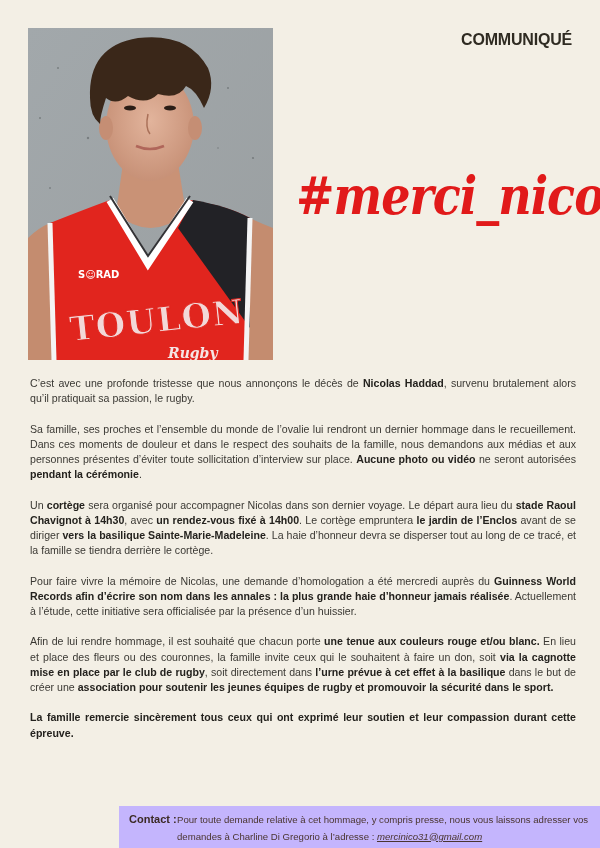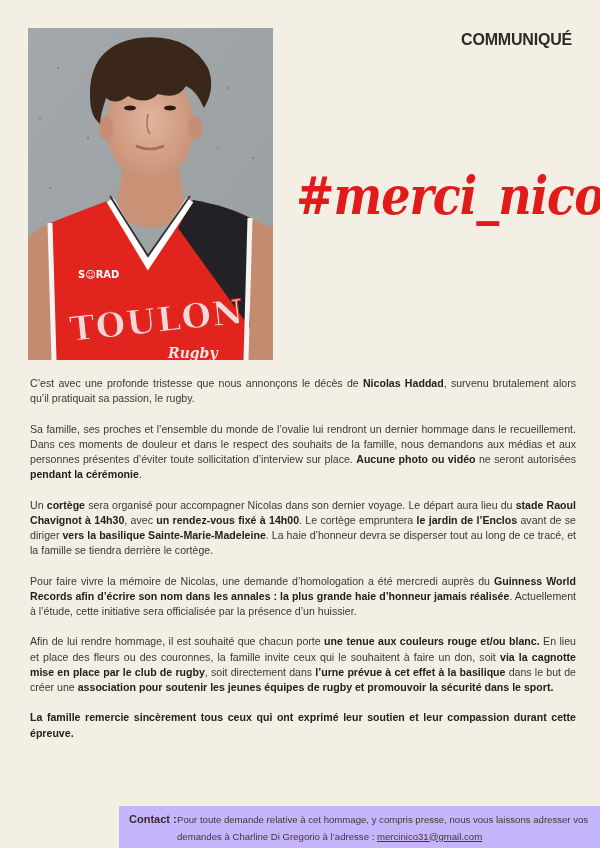--- a/index.html
+++ b/index.html
@@ -88,20 +88,21 @@
       line-height: 15px;
     }
     .contact-text {
       font-size: 9.6px;
       line-height: 16.5px;
       color: #4a3530;
     }
     .contact-email {
       text-decoration: underline;
       color: #4a3530;
+      font-style: italic;
     }
   </style>
 </head>
 <body>
 
 <div class="photo">
   <svg width="245" height="332" viewBox="0 0 245 332" xmlns="http://www.w3.org/2000/svg">
     <defs>
       <linearGradient id="wall" x1="0" y1="0" x2="1" y2="1">
         <stop offset="0" stop-color="#a2a8ab"></stop>

